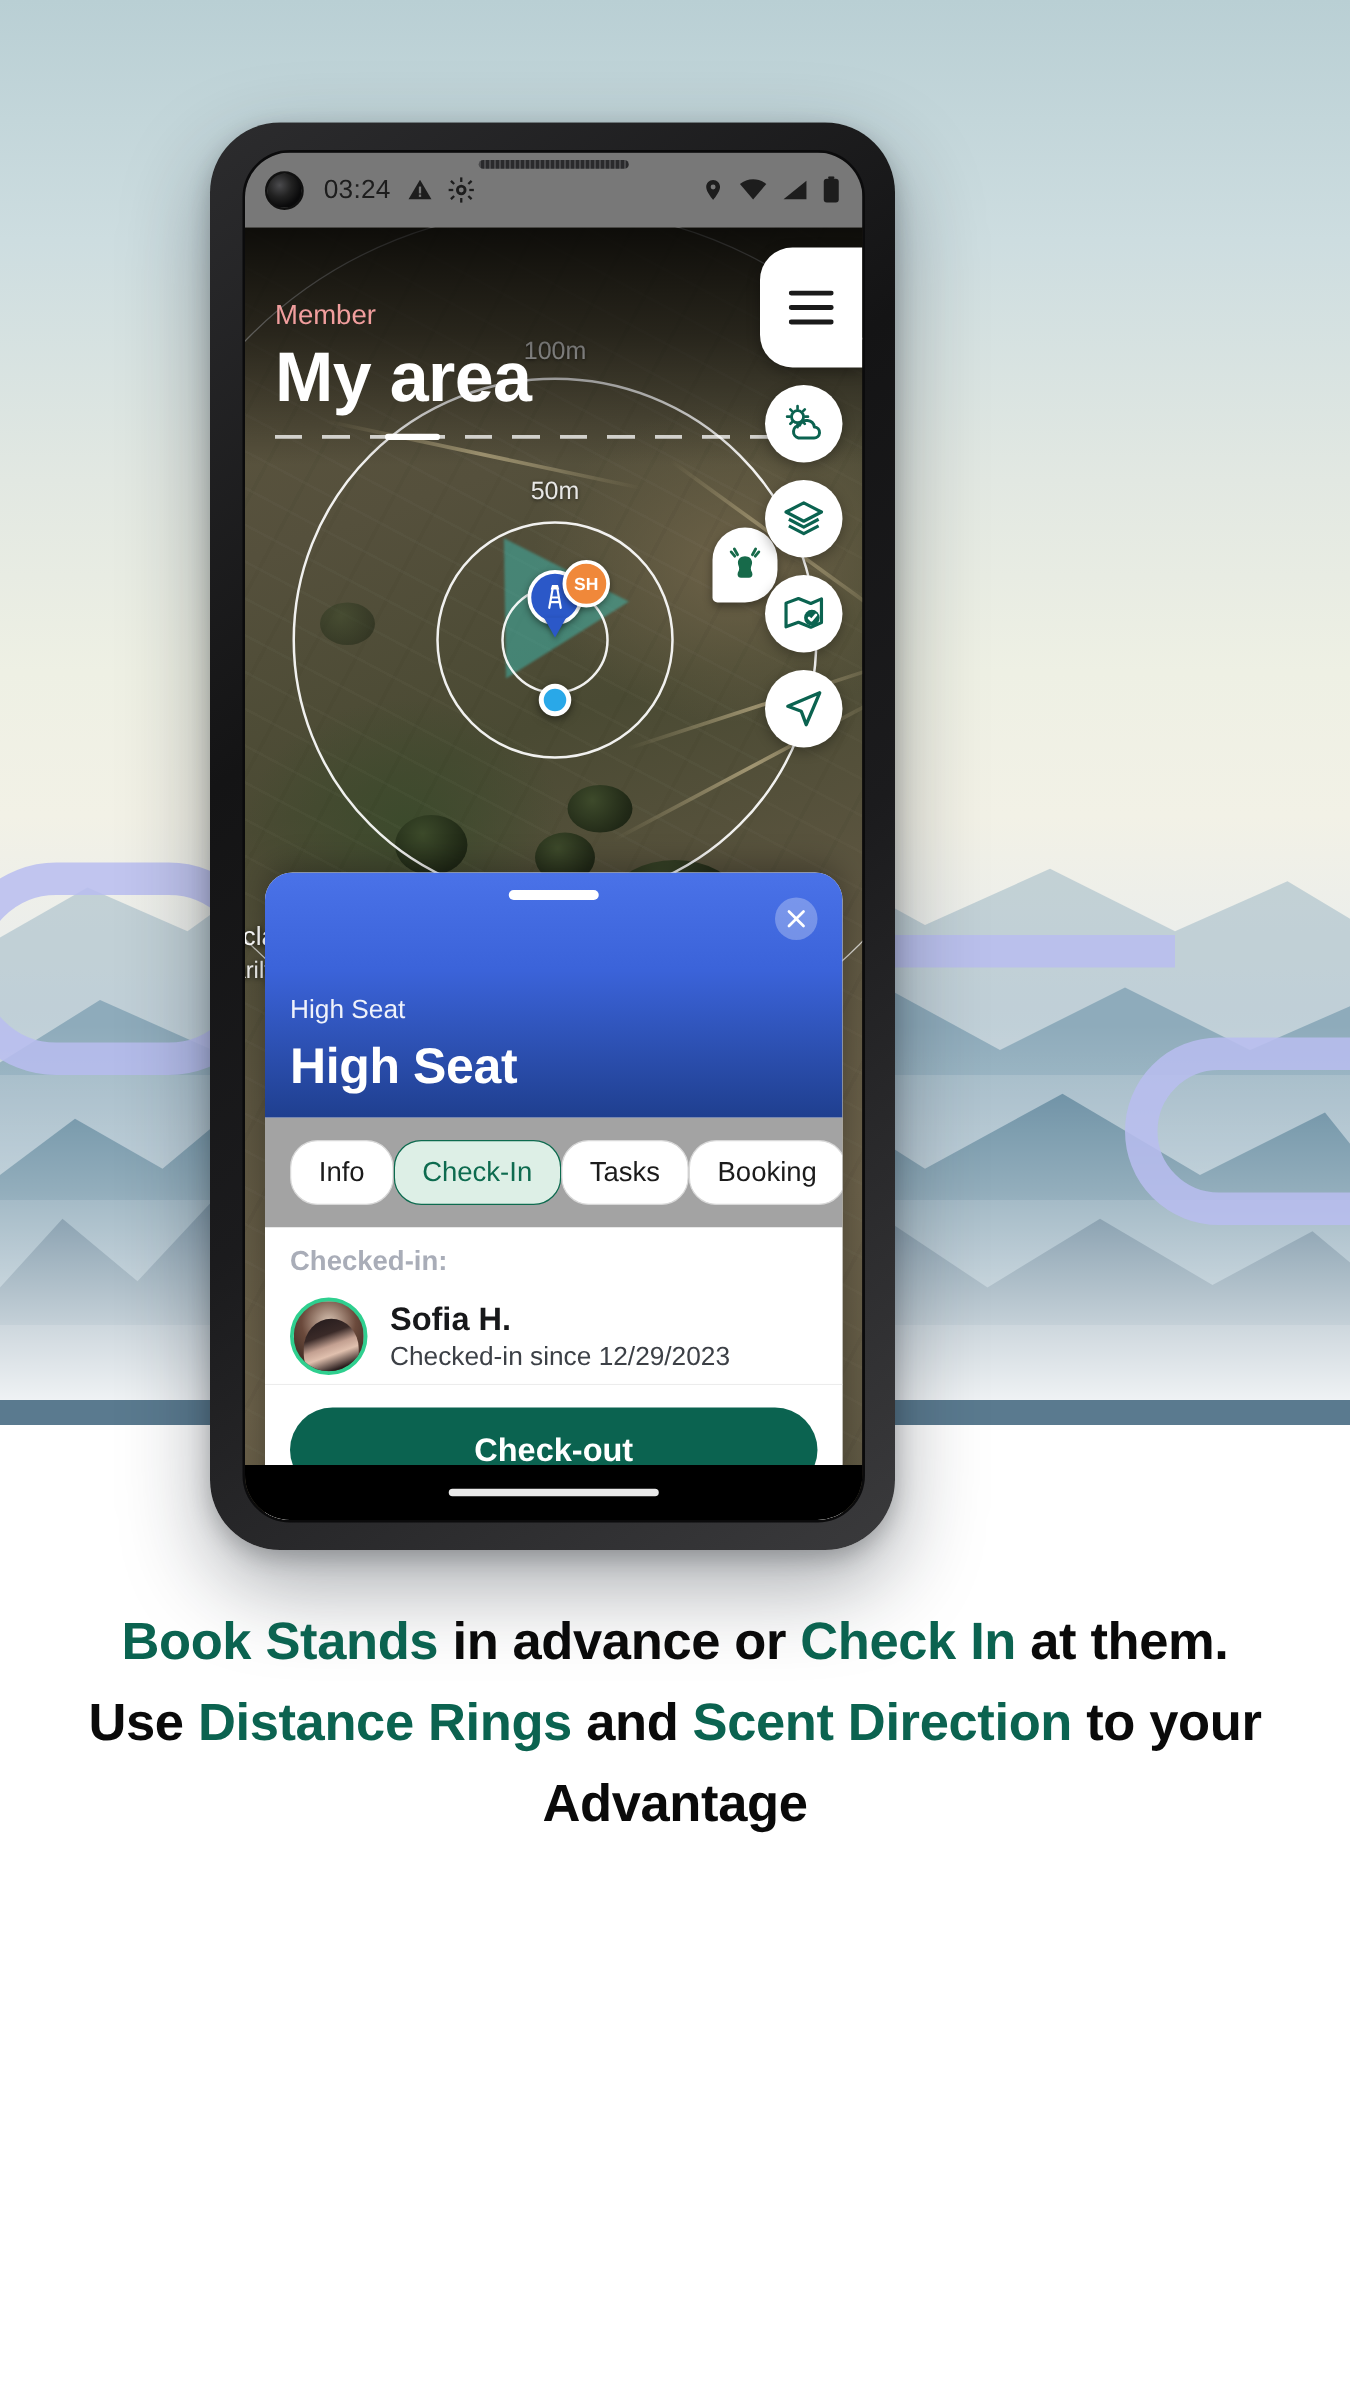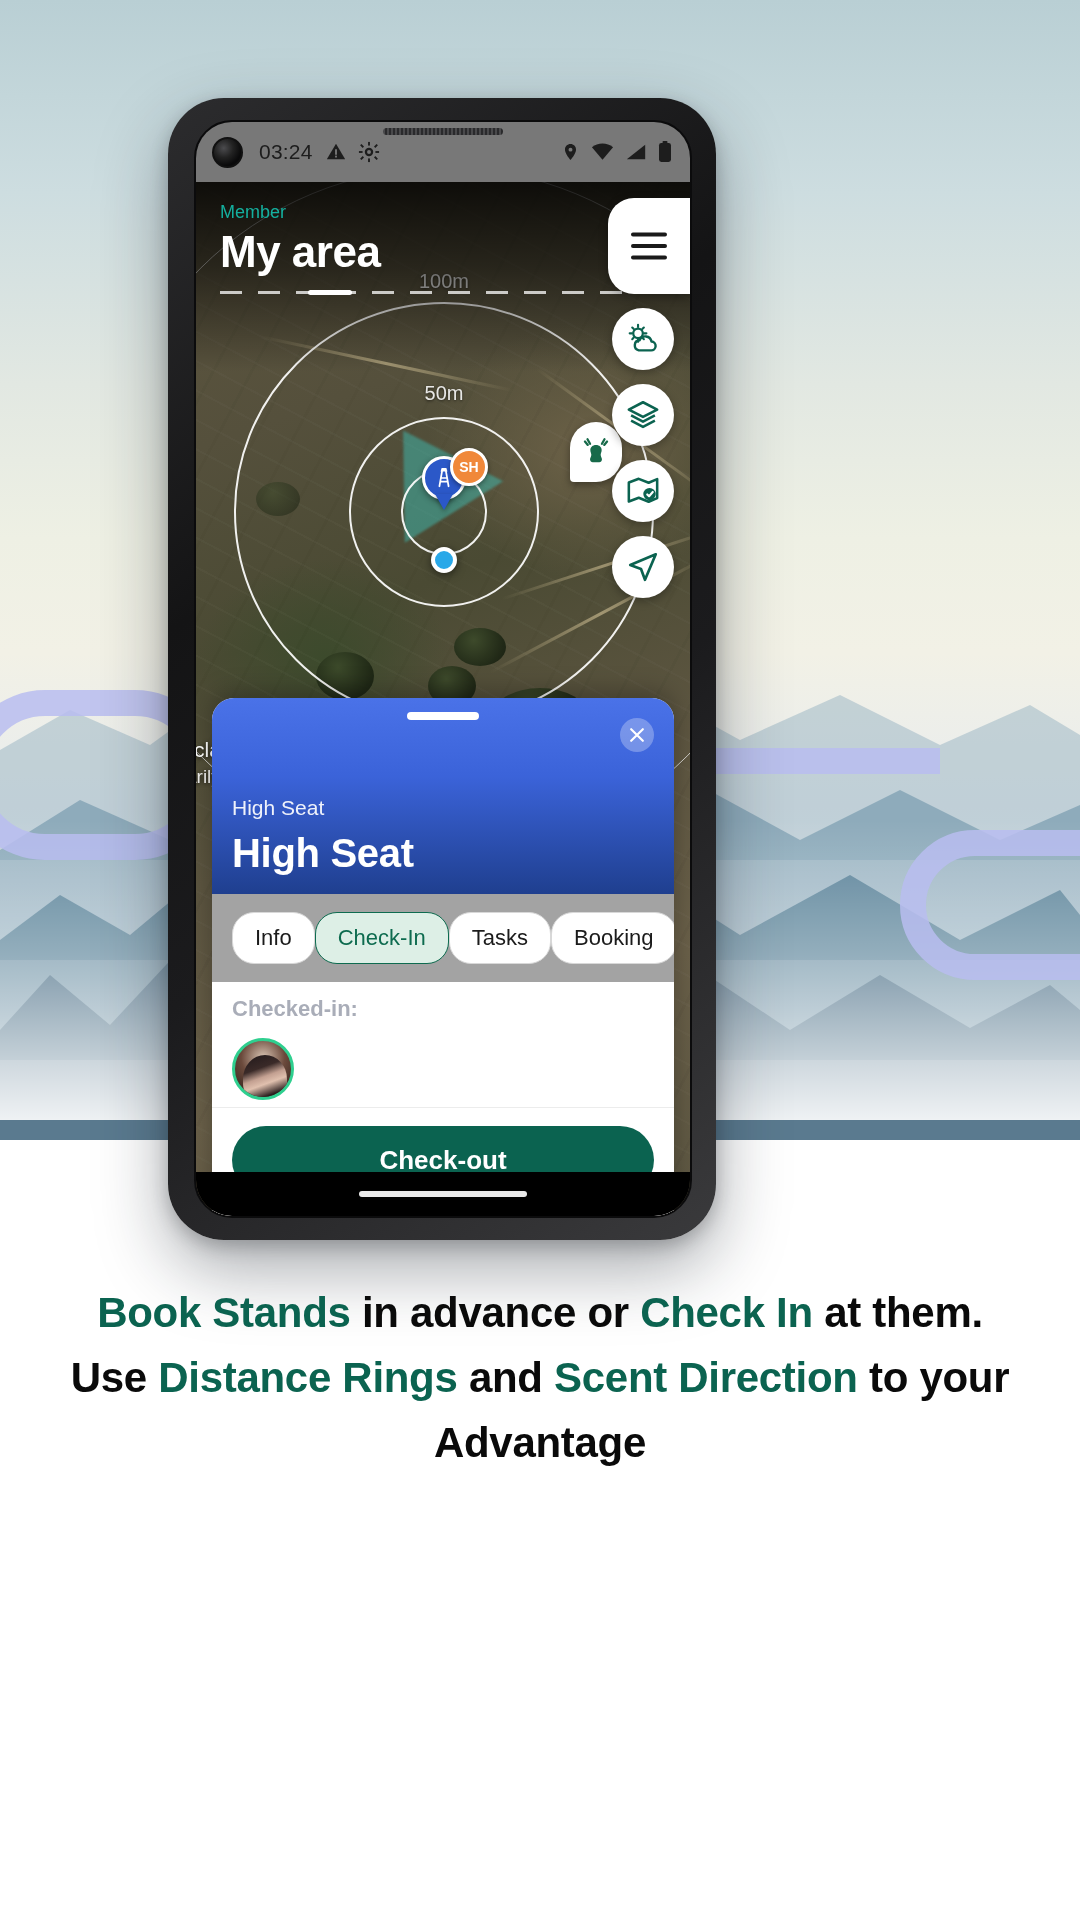--- a/index.html
+++ b/index.html
@@ -194,22 +194,22 @@
   .map-label {
     position: absolute;
     color: #fff; font-size: 21px;
     text-shadow: 0 1px 4px rgba(0,0,0,.85);
     white-space: nowrap;
   }
   .map-label.sub { font-size: 19px; opacity: .92; }
 
   
   .hdr { position: absolute; left: 0; top: 0; right: 0; z-index: 20; padding: 20px 24px 0 24px; }
-  .hdr-kicker { color: #14b8a6; font-size: 18px; opacity: .95; }
-  .hdr-title { color: #fff; font-size: 44px; font-weight: bold; margin-top: 4px; letter-spacing: -.5px; }
+  .hdr-kicker { color: #fca5a5; font-size: 22px; opacity: .95; margin-top: 37px; }
+  .hdr-title { color: #fff; font-size: 56px; font-weight: bold; margin-top: 4px; letter-spacing: -.5px; }
   .hdr-underline {
     margin-top: 14px; height: 3px; width: 100%;
     background: repeating-linear-gradient(90deg, rgba(255,255,255,.75) 0 22px, rgba(255,255,255,0) 22px 38px);
     position: relative;
   }
   .hdr-underline::after {
     content: ""; position: absolute; left: 88px; top: -1px;
     width: 44px; height: 5px; background: #fff; border-radius: 3px;
   }
 
@@ -520,20 +520,24 @@
           <div class="tab active">Check-In</div>
           <div class="tab">Tasks</div>
           <div class="tab">Booking</div>
 
         </div>
 
         <div class="sheet-body">
           <div class="section-label">Checked-in:</div>
           <div class="person">
             <div class="avatar"></div>
+            <div>
+              <div class="person-name">Sofia H.</div>
+              <div class="person-sub">Checked-in since 12/29/2023</div>
+            </div>
           </div>
         </div>
 
         <div class="sheet-footer">
           <button class="cta">Check-out</button>
         </div>
       </div>
 
       <div class="navbar">
           <i></i>

